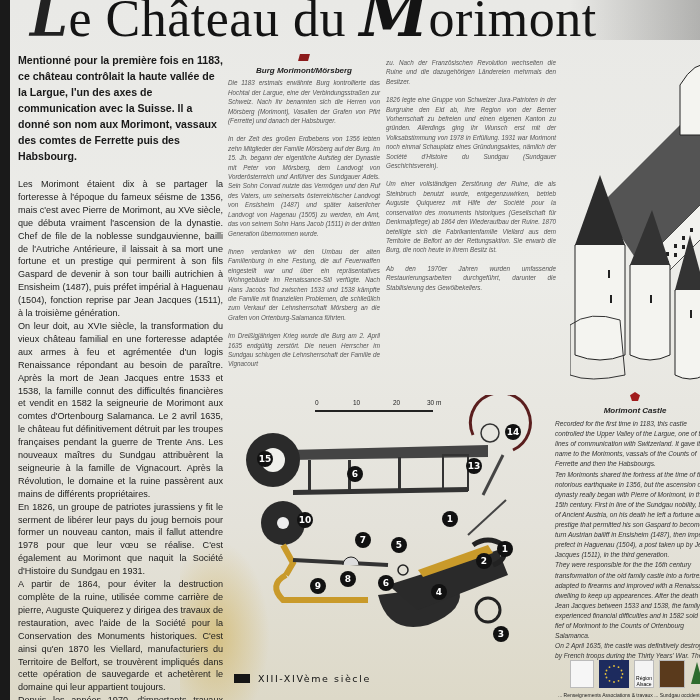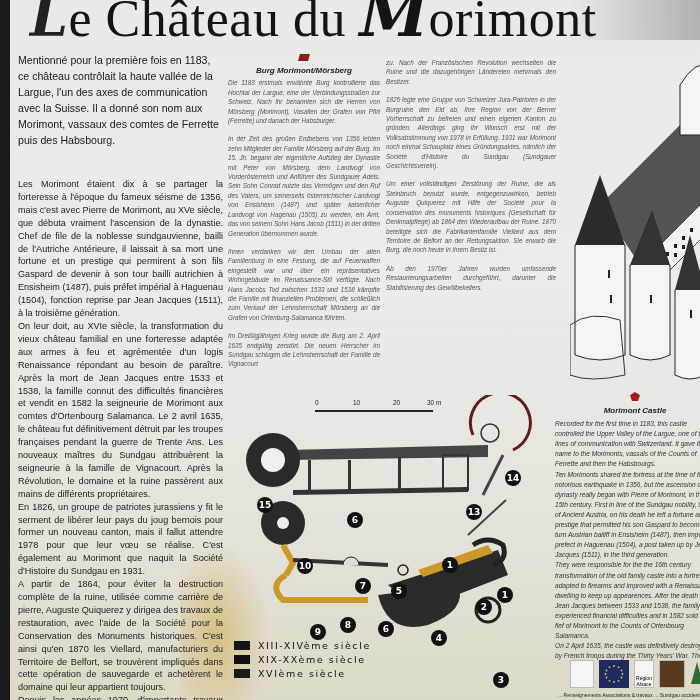--- a/index.html
+++ b/index.html
@@ -23,21 +23,21 @@
     display: inline-block; font-family: "DejaVu Serif", serif; font-weight: bold;
     font-style: italic; color: #222; font-size: 54px;
   }
   .title .drop-m { font-size: 62px; font-family: "DejaVu Serif", serif; font-weight: bold; font-style: italic; }
   .title-shadow {
     position: absolute; left: 560px; top: 0; width: 140px; height: 40px;
     background: linear-gradient(90deg, rgba(0,0,0,0), rgba(60,60,60,0.35));
   }
   .intro {
     position: absolute; left: 8px; top: 52px; width: 205px;
-    font-size: 10.6px; line-height: 16px; font-weight: normal; color: #181818;
+    font-size: 10.6px; line-height: 16px; font-weight: bold; color: #181818;
   }
   .col-fr {
     position: absolute; left: 8px; top: 178px; width: 205px;
     font-size: 9.1px; line-height: 12.9px; color: #1c1c1c; text-align: justify;
   }
   .col-fr p { margin-bottom: 0; }
   .col-de {
     position: absolute; left: 218px; top: 54px; width: 152px;
     font-size: 6.3px; line-height: 9.4px; color: #555; font-style: italic; text-align: justify;
   }
@@ -64,40 +64,40 @@
   .plan { position: absolute; left: 228px; top: 395px; width: 300px; height: 250px; }
   .scale {
     position: absolute; left: 305px; top: 399px; width: 130px; height: 20px;
     font-size: 6.5px; color: #222;
   }
   .scale .bar { position: absolute; left: 0; top: 11px; width: 118px; height: 2px; background: #222; }
   .scale span { position: absolute; top: 0; }
   .legend {
     position: absolute; left: 224px; top: 638px; width: 180px;
   }
-  .legend-row { display: flex; align-items: center; height: 14px; }
+  .legend-row { display: flex; align-items: center; height: 14px; margin-top: 33px; }
   .legend-swatch { width: 16px; height: 9px; margin-right: 8px; }
   .legend-label {
     font-family: "DejaVu Sans", sans-serif; font-size: 9.5px; letter-spacing: 1.6px; color: #111;
   }
   .logos { position: absolute; left: 560px; top: 660px; width: 140px; height: 32px; display: flex; gap: 5px; }
   .logo { height: 28px; border: 1px solid #bbb; background: #f6f6f6; position: relative; }
   .logo-fr { width: 24px; }
   .logo-eu { width: 30px; background: #1d2b5e; border-color: #1d2b5e; }
   .logo-alsace { width: 20px; background: #f4f4f4; font-size: 5px; text-align: center; padding-top: 14px; }
   .logo-hr { width: 26px; background: #5a3a1c; }
   .logo-tree { width: 14px; border: none; background: none; }
   .footer-strip {
     position: absolute; left: 548px; top: 692px; width: 152px; height: 8px;
     font-size: 5px; color: #222; white-space: nowrap; overflow: hidden;
   }
   .num {
     position: absolute; width: 16px; height: 16px; border-radius: 50%;
     background: #111; color: #fff; font-size: 9px; font-weight: bold;
-    text-align: center; line-height: 16px; font-family: "DejaVu Sans", sans-serif; margin-top: 46px;
+    text-align: center; line-height: 16px; font-family: "DejaVu Sans", sans-serif;
   }
 </style>
 </head>
 <body>
 
 <div class="panel">
   <div class="stain"></div>
 
   <div class="title">
     <span class="drop">L</span><span>e Château du </span><span class="drop-m">M</span><span>orimont</span>

